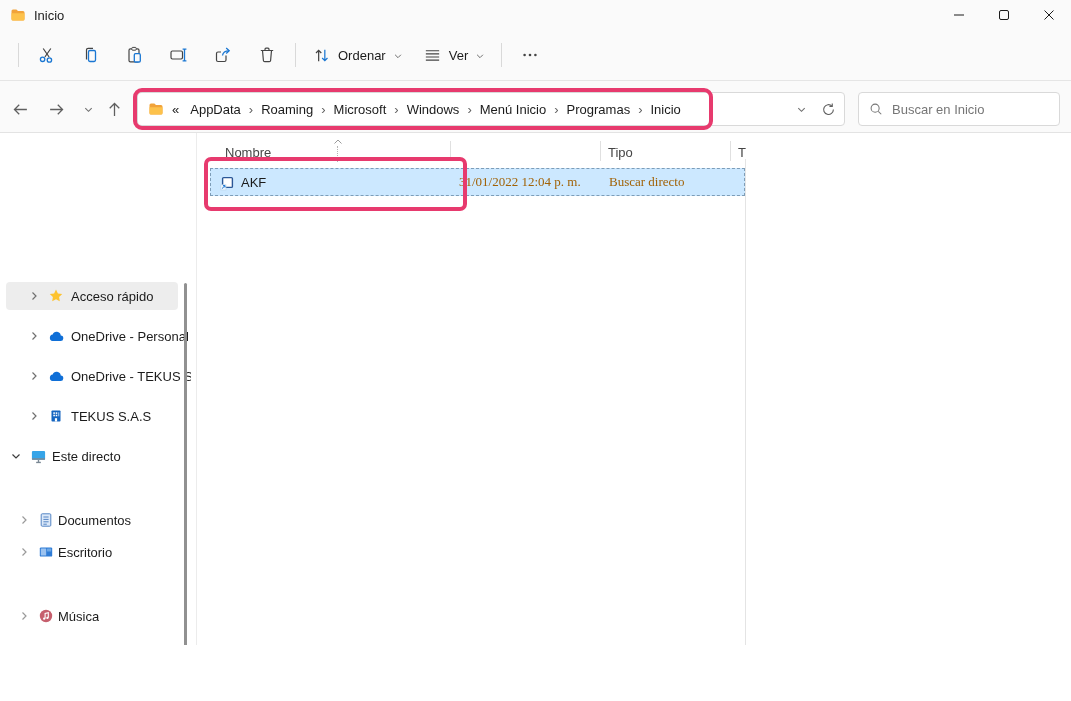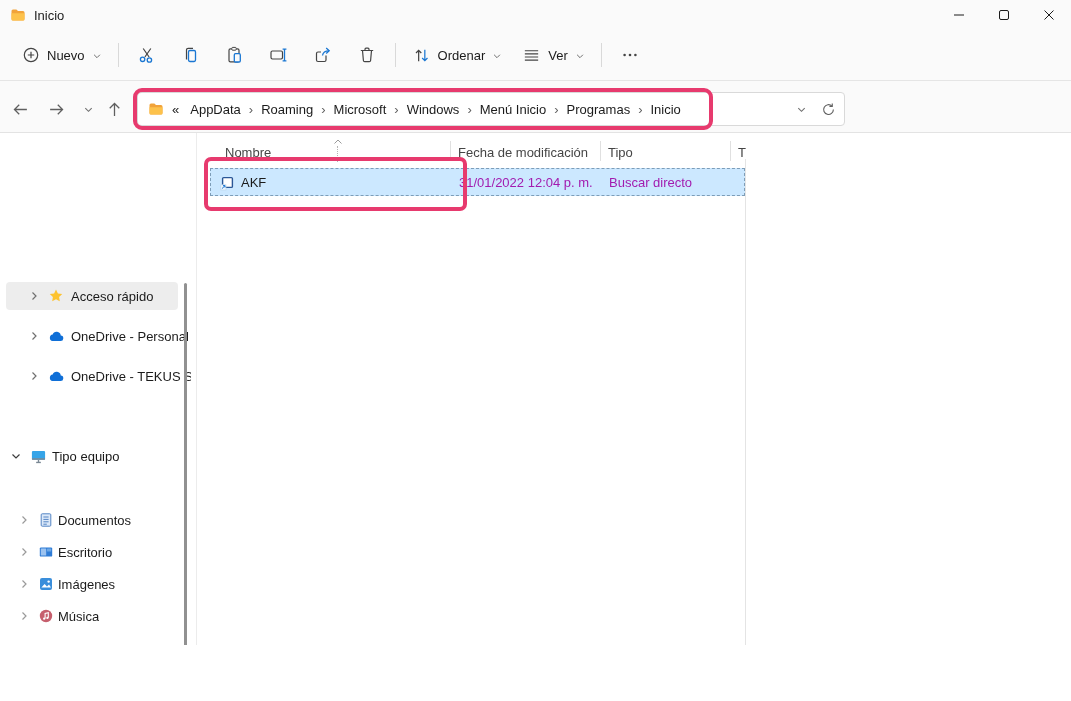--- a/index.html
+++ b/index.html
@@ -50,21 +50,21 @@
 
   
   .filepane { position:absolute; left:197px; top:133px; width:874px; height:547px; background:#fff; }
   .col-header { position:absolute; top:7px; height:24px; display:flex; align-items:center; color:#454545; }
   .col-sep { position:absolute; top:8px; width:1px; height:20px; background:#e0e0e0; }
   .sort-caret { position:absolute; left:135px; top:2px; }
   .sort-dotline { position:absolute; left:140px; top:13px; width:0; height:16px; border-left:1px dotted #b5b5b5; }
   .file-row { position:absolute; left:13px; top:35px; width:535px; height:28px; background:#cce8ff; border:1px dashed #7d9db8; display:flex; align-items:center;padding-left:36px; }
   .row-icon { position:absolute; left:8px; top:6px; }
   .cell { position:absolute; white-space:nowrap; color:#1b1b1b; }
-  .cell-sub { color:#a21caf; }
+  .cell-sub { color:#a16207;font-family:Liberation Serif, serif; }
   .list-right-edge { position:absolute; left:548px; top:26px; width:1px; height:513px; background:#e4e4e4; }
   .h-scrollbar { position:absolute; left:13px; top:537px; width:450px; height:3px; background:#8f8f8f; border-radius:2px; }
 
   
   .statusbar { position:absolute; left:0; top:680px; width:1071px; height:21px; background:#fff; border-top:1px solid #e3e3e3; display:flex; align-items:center; font-size:12px; color:#3c3c3c; z-index:50; }
   .sb-sep { width:1px; height:13px; background:#d5d5d5; margin:0 9px; }
   .view-toggles { position:absolute; right:5px; top:1px; height:19px; display:flex; gap:2px; align-items:center; }
   .vt-btn { width:21px; height:19px; display:flex; align-items:center; justify-content:center; }
   .vt-active { background:#d6e9f7; border:1px solid #5fa8dc; }
 </style>
@@ -95,32 +95,20 @@
       <div class="win-btn">
         <svg width="16" height="16" viewBox="0 0 16 16">
             <path d="M3.5 3.5l9 9M12.5 3.5l-9 9" stroke="#1b1b1b" stroke-width="1"></path>
           </svg>
       </div>
     </div>
   </div>
 
   <div class="toolbar">
     <div style="width:12px"></div>
-    <div class="tb-btn">
-      <svg width="18" height="18" viewBox="0 0 18 18">
-          <circle cx="9" cy="9" r="6.7" fill="none" stroke="#444" stroke-width="1.2"></circle>
-          <path d="M9 5.8v6.4M5.8 9h6.4" stroke="#444" stroke-width="1.2"></path>
-        </svg>
-      <span>Nuevo</span>
-      <span class="chev">
-          <svg width="10" height="10" viewBox="0 0 12 12">
-            <path d="M2.5 4.5 6 8l3.5-3.5" fill="none" stroke="#707070" stroke-width="1.2"></path>
-          </svg>
-        </span>
-    </div>
     <div class="tb-sep"></div>
     <div class="tb-icon-btn">
       <svg width="20" height="20" viewBox="0 0 20 20">
           <path d="M13.8 3.5 7.9 12M6.2 3.5l5.9 8.5" stroke="#444" stroke-width="1.2" fill="none"></path>
           <circle cx="5.6" cy="14.3" r="2.2" fill="none" stroke="#1976d2" stroke-width="1.3"></circle>
           <circle cx="12.4" cy="15" r="2.2" fill="none" stroke="#1976d2" stroke-width="1.3"></circle>
         </svg>
     </div>
     <div class="tb-icon-btn">
       <svg width="20" height="20" viewBox="0 0 20 20">
@@ -238,20 +226,27 @@
         </span>
         <span style="display:flex">
           <svg width="15" height="15" viewBox="0 0 16 16">
               <path d="M13.2 8A5.2 5.2 0 1 1 11.6 4.3" stroke="#5f5f5f" stroke-width="1.2" fill="none"></path>
               <path d="M12 1.6v3h-3" stroke="#5f5f5f" stroke-width="1.2" fill="none"></path>
             </svg>
         </span>
       </div>
     </div>
 
+    <div class="searchbox">
+      <svg width="14" height="14" viewBox="0 0 16 16">
+          <circle cx="7" cy="7" r="4.6" fill="none" stroke="#767676" stroke-width="1.2"></circle>
+          <path d="M10.6 10.6 14 14" stroke="#767676" stroke-width="1.2"></path>
+        </svg>
+      <input type="text" placeholder="Buscar en Inicio" style="">
+    </div>
   </div>
 
   <div class="annot annot-address"></div>
 
   <div class="sidebar">
     <div class="side-hl"></div>
 
     <div class="side-row" style="top:149px">
       <span class="side-chev" style="left:28px">
           <svg width="12" height="12" viewBox="0 0 12 12">
@@ -287,36 +282,55 @@
           </svg>
         </span>
       <span class="side-icon" style="left:48px">
           <svg width="17" height="17" viewBox="0 0 16 16">
             <path d="M4.2 12.3h7.4a2.6 2.6 0 0 0 .4-5.2 3.9 3.9 0 0 0-7.6-.9 3.1 3.1 0 0 0-.2 6.1Z" fill="#0f6fd7"></path>
           </svg>
         </span>
       <span class="side-label" style="left:71px">OneDrive - TEKUS S.A.S</span>
     </div>
 
+    <div class="side-row" style="top:269px">
+      <span class="side-chev" style="left:28px">
+          <svg width="12" height="12" viewBox="0 0 12 12">
+            <path d="M4.5 2.5 8 6l-3.5 3.5" fill="none" stroke="#707070" stroke-width="1.2"></path>
+          </svg>
+        </span>
+      <span class="side-icon" style="left:48px">
+          <svg width="16" height="16" viewBox="0 0 16 16">
+            <rect x="3.5" y="2.5" width="9" height="11" rx="0.8" fill="#1565c0"></rect>
+            <rect x="5.3" y="4.3" width="1.6" height="1.6" fill="#fff"></rect>
+            <rect x="7.7" y="4.3" width="1.6" height="1.6" fill="#fff"></rect>
+            <rect x="5.3" y="6.7" width="1.6" height="1.6" fill="#fff"></rect>
+            <rect x="7.7" y="6.7" width="1.6" height="1.6" fill="#fff"></rect>
+            <rect x="10.1" y="4.3" width="1.2" height="4" fill="#9cc0e8"></rect>
+            <rect x="6.9" y="10.2" width="2.2" height="3.3" fill="#fff"></rect>
+          </svg>
+        </span>
+      <span class="side-label" style="left:71px">TEKUS S.A.S</span>
+    </div>
 
     <div class="side-row" style="top:309px">
       <span class="side-chev" style="left:10px">
           <svg width="12" height="12" viewBox="0 0 12 12">
             <path d="M2.5 4.5 6 8l3.5-3.5" fill="none" stroke="#3c3c3c" stroke-width="1.2"></path>
           </svg>
         </span>
       <span class="side-icon" style="left:30px">
           <svg width="17" height="17" viewBox="0 0 16 16">
             <rect x="1.8" y="2.8" width="12.4" height="8.2" rx="1" fill="#35a4e8"></rect>
             <rect x="1.8" y="9.6" width="12.4" height="1.4" rx="0.5" fill="#7a8894"></rect>
             <path d="M8 11.3v2" stroke="#7a8894" stroke-width="1.3"></path>
             <path d="M5.8 13.6h4.4" stroke="#7a8894" stroke-width="1.3"></path>
           </svg>
         </span>
-      <span class="side-label" style="left:52px">Tipo equipo</span>
+      <span class="side-label" style="left:52px">Este directo</span>
     </div>
 
 
     <div class="side-row" style="top:373px">
       <span class="side-chev" style="left:18px">
           <svg width="12" height="12" viewBox="0 0 12 12">
             <path d="M4.5 2.5 8 6l-3.5 3.5" fill="none" stroke="#9a9a9a" stroke-width="1.2"></path>
           </svg>
         </span>
       <span class="side-icon" style="left:38px">
@@ -337,35 +351,20 @@
       <span class="side-icon" style="left:38px">
           <svg width="16" height="16" viewBox="0 0 16 16">
             <rect x="1.8" y="3.4" width="12.4" height="9.2" rx="1.2" fill="#2f7cd6"></rect>
             <rect x="2.8" y="4.4" width="5.4" height="7.2" rx="0.6" fill="#9cc3f0"></rect>
             <rect x="9" y="4.4" width="4.2" height="3.2" rx="0.6" fill="#6da7e4"></rect>
           </svg>
         </span>
       <span class="side-label" style="left:58px">Escritorio</span>
     </div>
 
-    <div class="side-row" style="top:437px">
-      <span class="side-chev" style="left:18px">
-          <svg width="12" height="12" viewBox="0 0 12 12">
-            <path d="M4.5 2.5 8 6l-3.5 3.5" fill="none" stroke="#9a9a9a" stroke-width="1.2"></path>
-          </svg>
-        </span>
-      <span class="side-icon" style="left:38px">
-          <svg width="16" height="16" viewBox="0 0 16 16">
-            <rect x="2" y="2" width="12" height="12" rx="2" fill="#3a8edb"></rect>
-            <path d="M3.4 11.6 6.6 8l2.4 2.4 2-2 2 3.2Z" fill="#fff"></path>
-            <circle cx="10.6" cy="5.6" r="1.2" fill="#fff"></circle>
-          </svg>
-        </span>
-      <span class="side-label" style="left:58px">Imágenes</span>
-    </div>
 
     <div class="side-row" style="top:469px">
       <span class="side-chev" style="left:18px">
           <svg width="12" height="12" viewBox="0 0 12 12">
             <path d="M4.5 2.5 8 6l-3.5 3.5" fill="none" stroke="#9a9a9a" stroke-width="1.2"></path>
           </svg>
         </span>
       <span class="side-icon" style="left:38px">
           <svg width="16" height="16" viewBox="0 0 16 16">
             <circle cx="8" cy="8" r="6.2" fill="#c65f6d"></circle>
@@ -400,23 +399,20 @@
   <div class="filepane">
 
     <div class="col-header" style="left:28px">
       <span>Nombre</span>
     </div>
     <span class="sort-caret"><svg width="12" height="10" viewBox="0 0 12 10">
           <path d="M2.5 6.5 6 3l3.5 3.5" fill="none" stroke="#9a9a9a" stroke-width="1"></path>
         </svg></span>
     <div class="sort-dotline"></div>
     <div class="col-sep" style="left:253px"></div>
-    <div class="col-header" style="left:261px">
-      <span>Fecha de modificación</span>
-    </div>
     <div class="col-sep" style="left:403px"></div>
     <div class="col-header" style="left:411px">
       <span>Tipo</span>
     </div>
     <div class="col-sep" style="left:533px"></div>
     <div class="col-header" style="left:541px">
       <span>T</span>
     </div>
 
     <div class="file-row">

